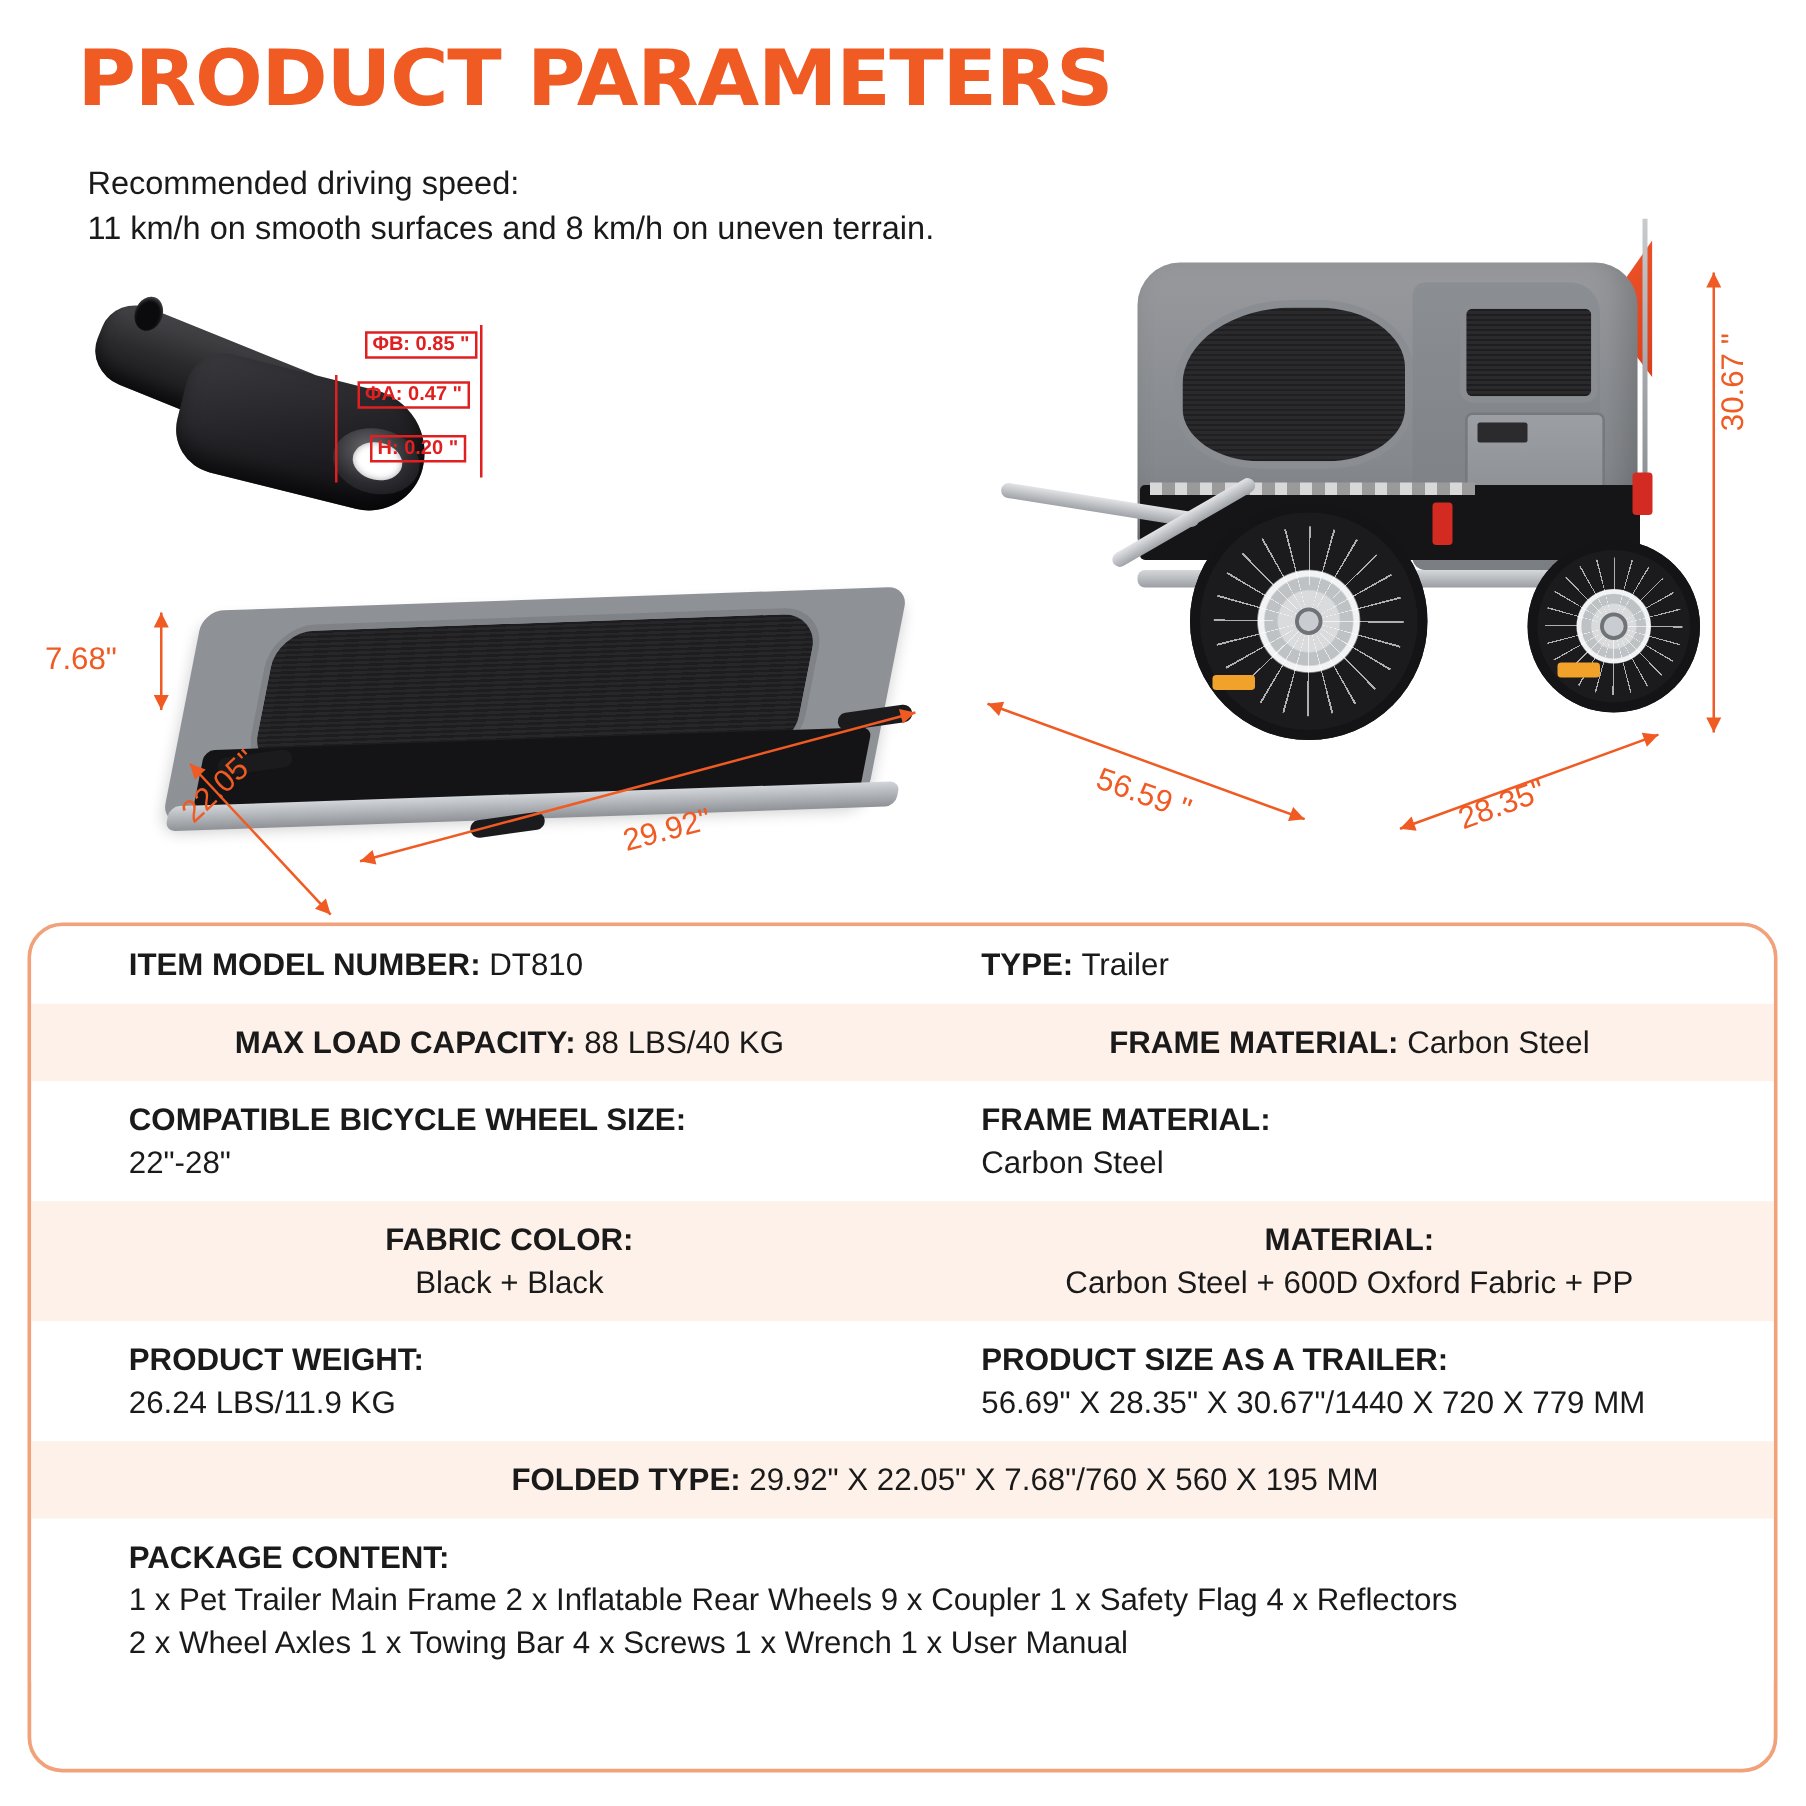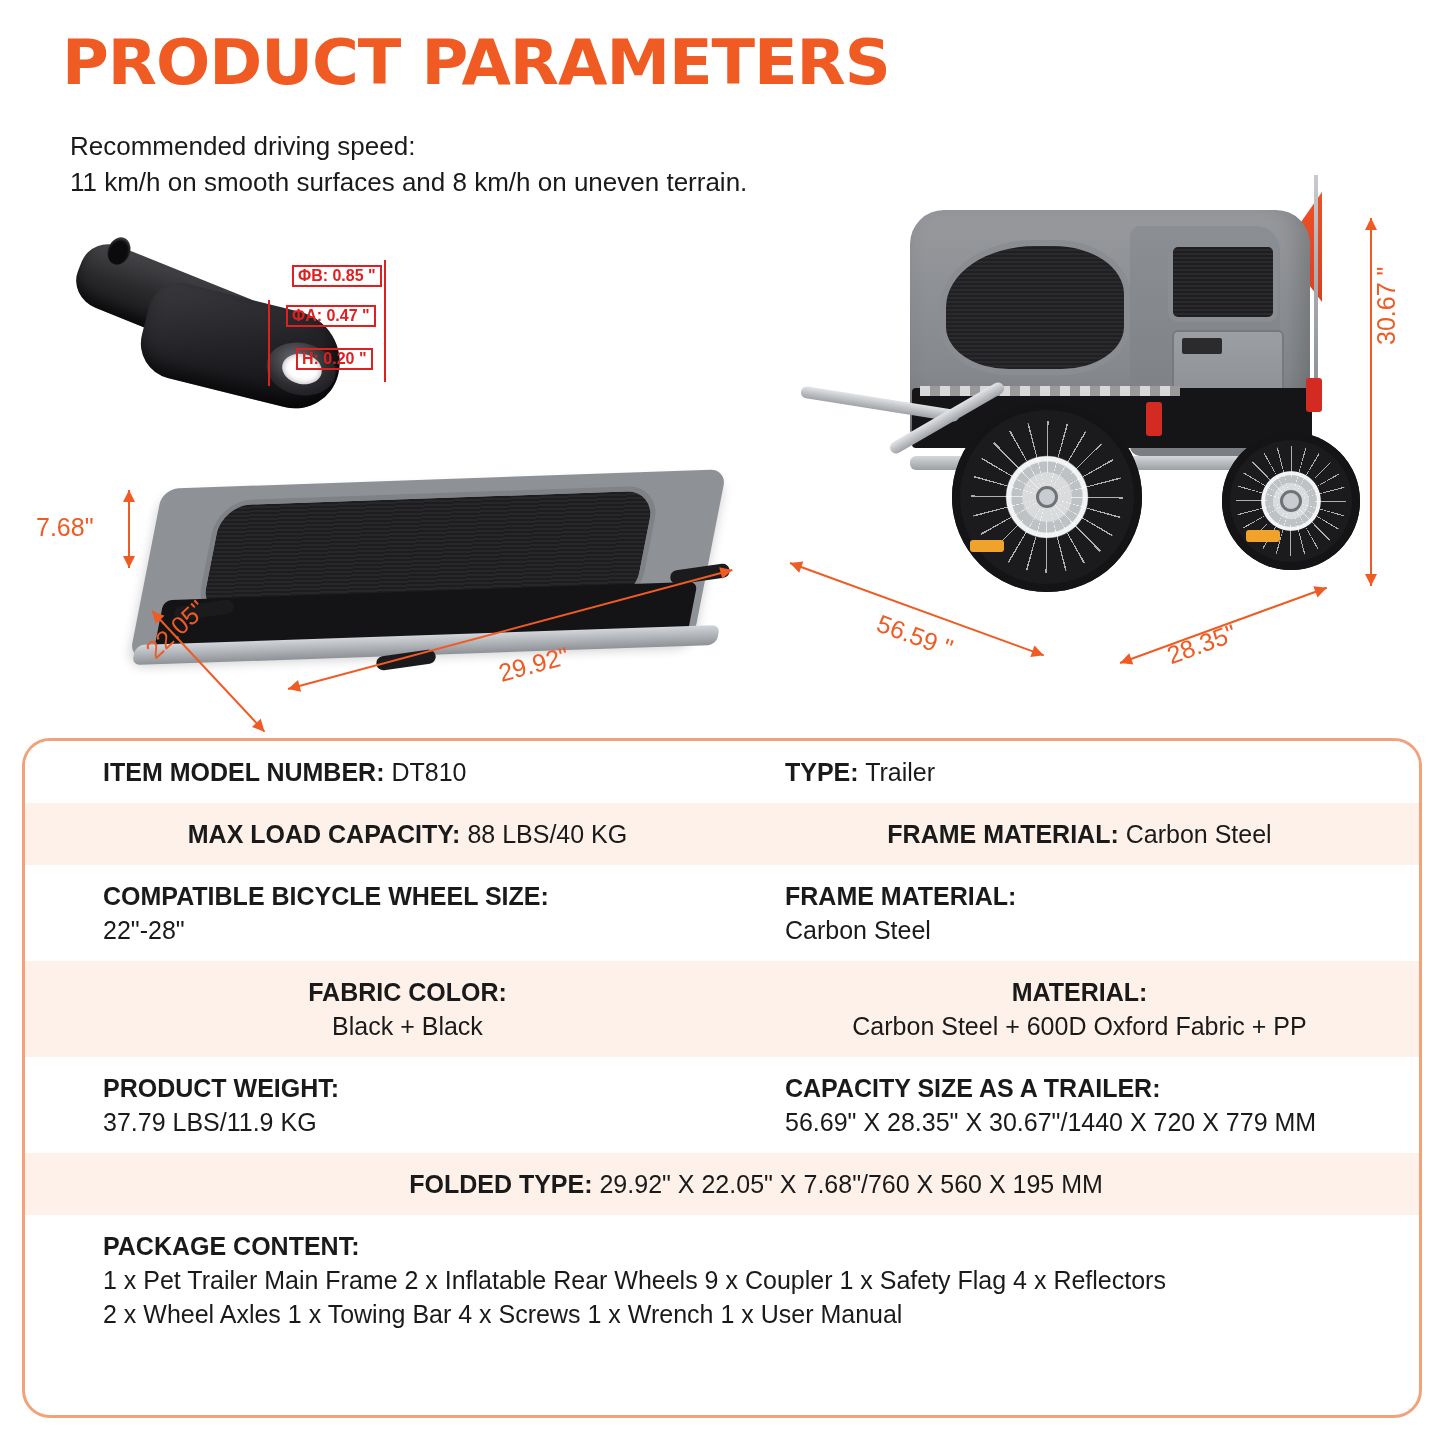--- a/index.html
+++ b/index.html
@@ -481,24 +481,24 @@
     </div>
     <div class="cell right">
       <span class="k nowrapline">MATERIAL:</span>
       <span class="nowrapline">Carbon Steel + 600D Oxford Fabric + PP</span>
     </div>
   </div>
 
   <div class="spec-row plain">
     <div class="cell">
       <span class="k nowrapline">PRODUCT WEIGHT:</span>
-      <span class="nowrapline">37.79 LBS/11.9 KG</span>
+      <span class="nowrapline">26.24 LBS/11.9 KG</span>
     </div>
     <div class="cell right">
-      <span class="k nowrapline">CAPACITY SIZE AS A TRAILER:</span>
+      <span class="k nowrapline">PRODUCT SIZE AS A TRAILER:</span>
       <span class="nowrapline">56.69" X 28.35" X 30.67"/1440 X 720 X 779 MM</span>
     </div>
   </div>
 
   <div class="spec-row alt">
     <div class="cell full">
       <span class="k">FOLDED TYPE:</span>
       <span>29.92" X 22.05" X 7.68"/760 X 560 X 195 MM</span>
     </div>
   </div>

